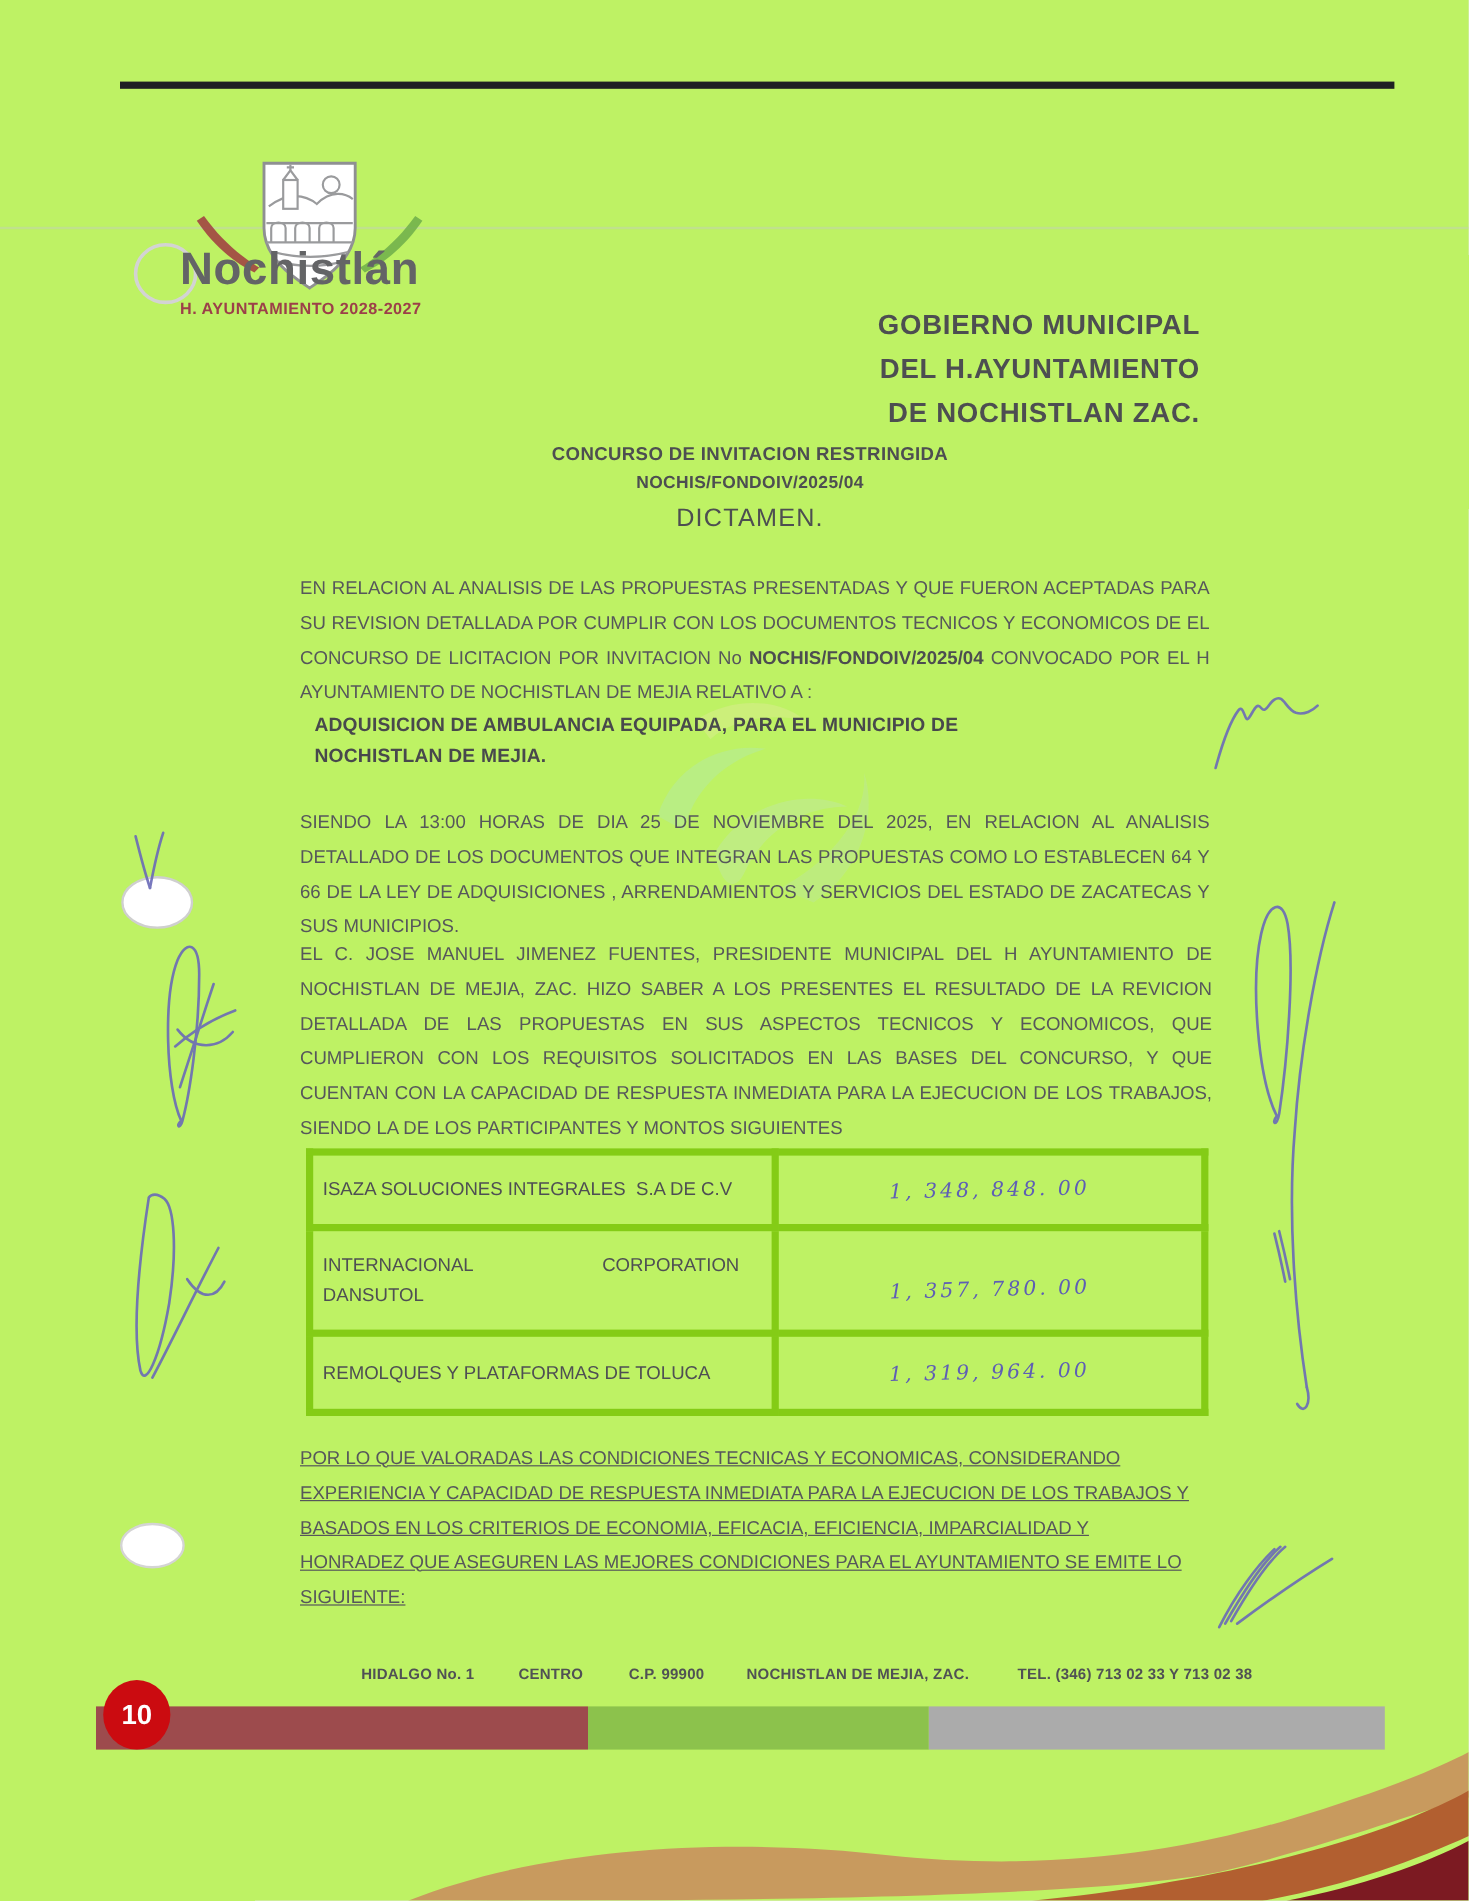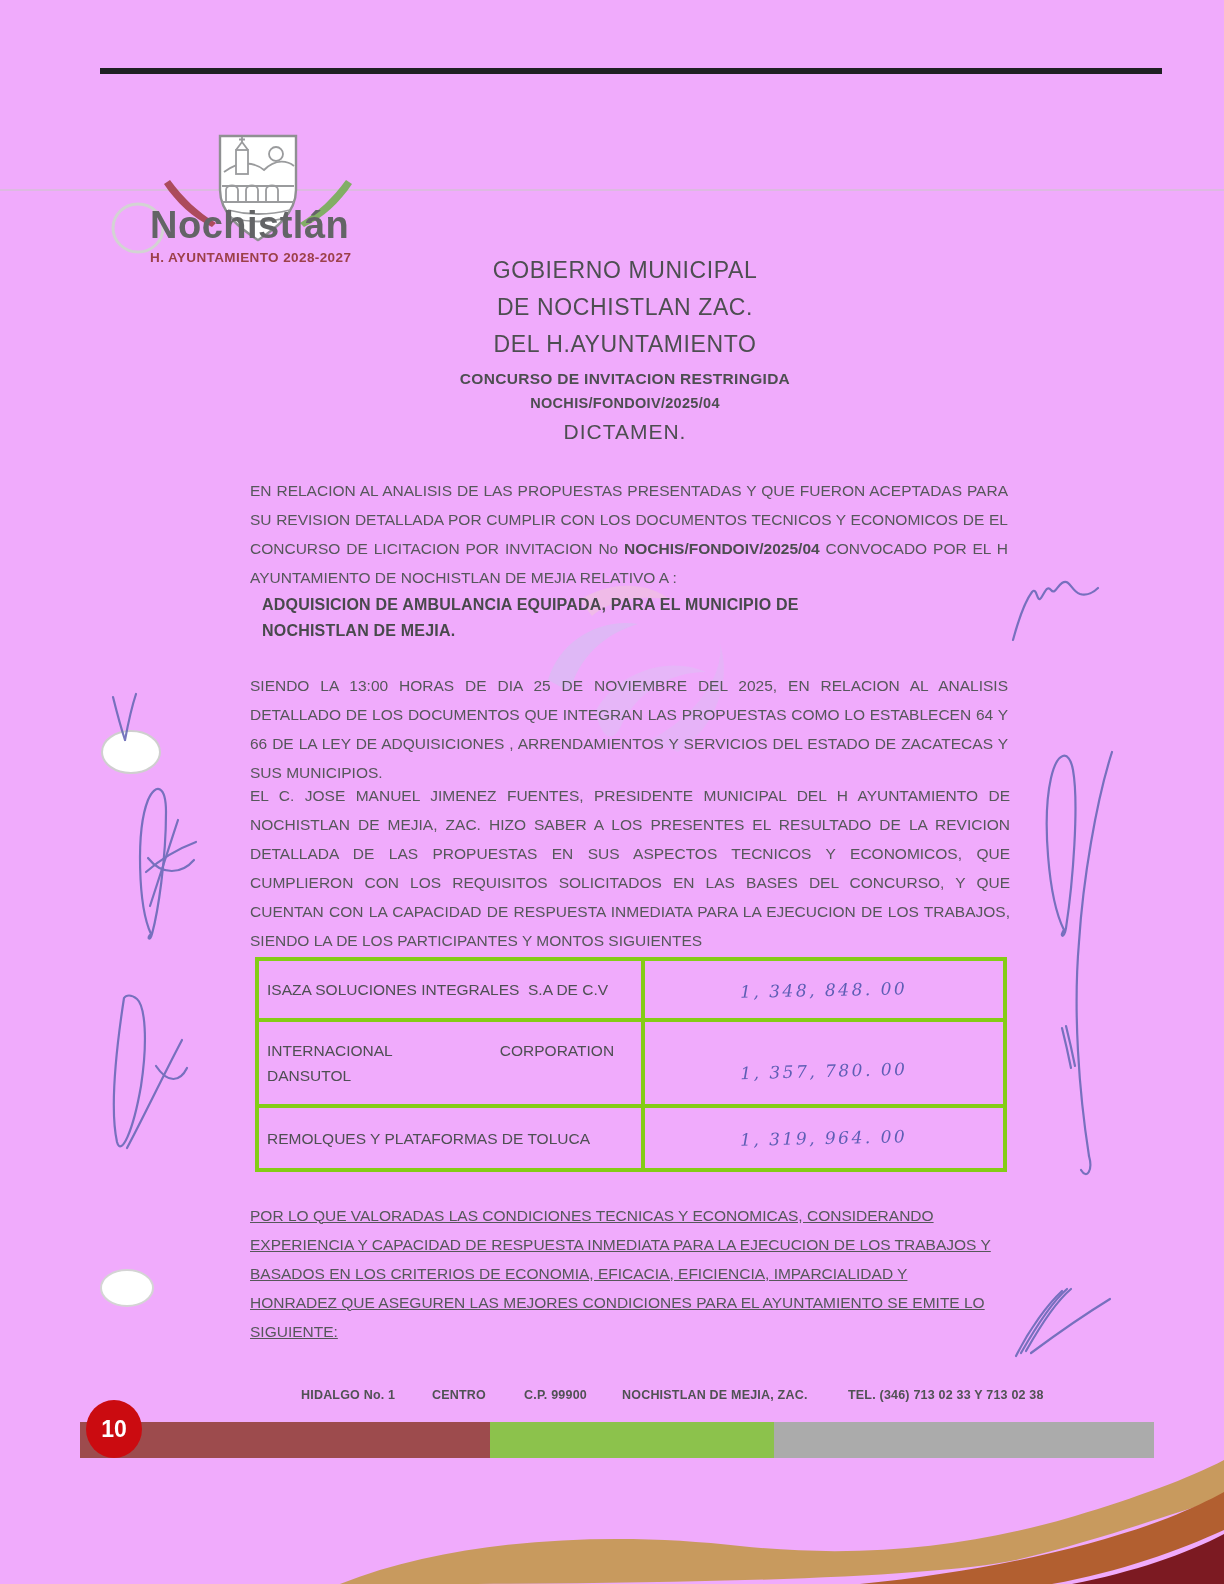--- a/index.html
+++ b/index.html
@@ -1,46 +1,46 @@
 <!DOCTYPE html>
 <html><head>
 <meta charset="utf-8">
 <style>
   html,body{margin:0;padding:0;background:#e8e8e8;}
-  .page{position:relative;width:1224px;height:1584px;background:#f0abfc;overflow:hidden;
+  .page{position:relative;width:1224px;height:1584px;background:#bef264;overflow:hidden;
         font-family:"Liberation Sans",sans-serif;color:#55565a;margin:0 auto;}
   .abs{position:absolute;}
 
   .top-rule{left:100px;top:68px;width:1062px;height:6px;background:#1f2023;}
   .scan-line{left:0;top:189px;width:1224px;height:2px;background:rgba(196,205,190,.45);}
 
   
   .logo-wrap{left:108px;top:128px;width:300px;height:150px;}
   .logo-word{left:150px;top:204px;font-size:38px;font-weight:bold;color:#636466;letter-spacing:.5px;}
   .logo-sub{left:150px;top:250px;font-size:13.5px;font-weight:bold;color:#9c4049;letter-spacing:.4px;}
 
   
   .hdr{left:250px;top:252px;width:750px;text-align:center;color:#4d4e51;}
-  .hdr .h1{font-size:23px;font-weight:normal;line-height:37px;letter-spacing:.6px;}
+  .hdr .h1{font-size:23px;font-weight:bold;line-height:37px;letter-spacing:.6px;text-align:right;}
   .hdr .h4{font-size:15.5px;font-weight:bold;margin-top:7px;letter-spacing:.3px;}
   .hdr .h5{font-size:14.5px;font-weight:bold;margin-top:7px;letter-spacing:.3px;}
   .hdr .h6{font-size:21px;font-weight:normal;margin-top:9px;letter-spacing:1px;}
 
   .para{font-size:15.5px;line-height:29px;text-align:justify;color:#56575b;}
   .p1{left:250px;top:460px;width:758px;}
   .bold{font-weight:bold;color:#4c4d50;}
   .heading{left:262px;top:592px;width:726px;text-align:left;font-weight:bold;
            font-size:16px;line-height:26px;color:#48494c;white-space:pre-line;letter-spacing:.2px;}
   .p2{left:250px;top:655px;width:758px;}
   .p3{left:250px;top:765px;width:760px;}
   .p4{left:250px;top:1185px;width:748px;text-align:left;text-decoration:underline;}
 
   
   .award-table{left:255px;top:957px;width:752px;border-collapse:collapse;}
-  .award-table td{border:4px solid #84cc16;font-size:15.5px;color:#4e4f53;
+  .award-table td{border:6px solid #84cc16;font-size:15.5px;color:#4e4f53;
                   padding:16px 8px;vertical-align:middle;}
   .award-table .c-company{width:366px;white-space:pre-wrap;line-height:25px;}
   .award-table .c-amount{text-align:center;}
   .hand{font-family:"DejaVu Serif",serif;font-style:italic;font-size:17px;color:#5e5eb5;
         letter-spacing:2.5px;display:inline-block;transform:rotate(-1.2deg);}
   .r1 td{height:25px;}
   .r2 .c-amount .hand{transform:rotate(-1.5deg) translateY(8px);}
   .r3 td{height:28px;}
 
   
@@ -90,22 +90,22 @@
     </svg>
   </div>
   <svg class="abs" style="left:108px;top:200px;" width="60" height="56">
     <ellipse cx="30" cy="28" rx="25" ry="24" fill="none" stroke="#d3d3d3" stroke-width="3"></ellipse>
   </svg>
   <div class="abs logo-word">Nochistlán</div>
   <div class="abs logo-sub">H. AYUNTAMIENTO 2028-2027</div>
 
   <div class="abs hdr">
     <div class="h1">GOBIERNO MUNICIPAL</div>
+    <div class="h1">DEL H.AYUNTAMIENTO</div>
     <div class="h1">DE NOCHISTLAN ZAC.</div>
-    <div class="h1">DEL H.AYUNTAMIENTO</div>
     <div class="h4">CONCURSO DE INVITACION RESTRINGIDA</div>
     <div class="h5">NOCHIS/FONDOIV/2025/04</div>
     <div class="h6">DICTAMEN.</div>
   </div>
 
   <svg class="abs wm" viewBox="0 0 260 260">
     <path d="M80,40 C110,20 150,22 170,40 C140,34 110,40 92,56 Z" fill="#f0e6b4" opacity=".5"></path>
     <path d="M48,120 C60,80 100,58 138,64 C104,74 78,98 70,132 Z" fill="#aadfe3" opacity=".45"></path>
     <path d="M96,150 C120,110 170,96 206,112 C170,112 136,132 120,168 C110,188 98,170 96,150 Z" fill="#c2dcec" opacity=".4"></path>
     <path d="M150,180 C190,160 224,120 220,84 C232,120 216,168 178,192 Z" fill="#bcd8e8" opacity=".35"></path>

